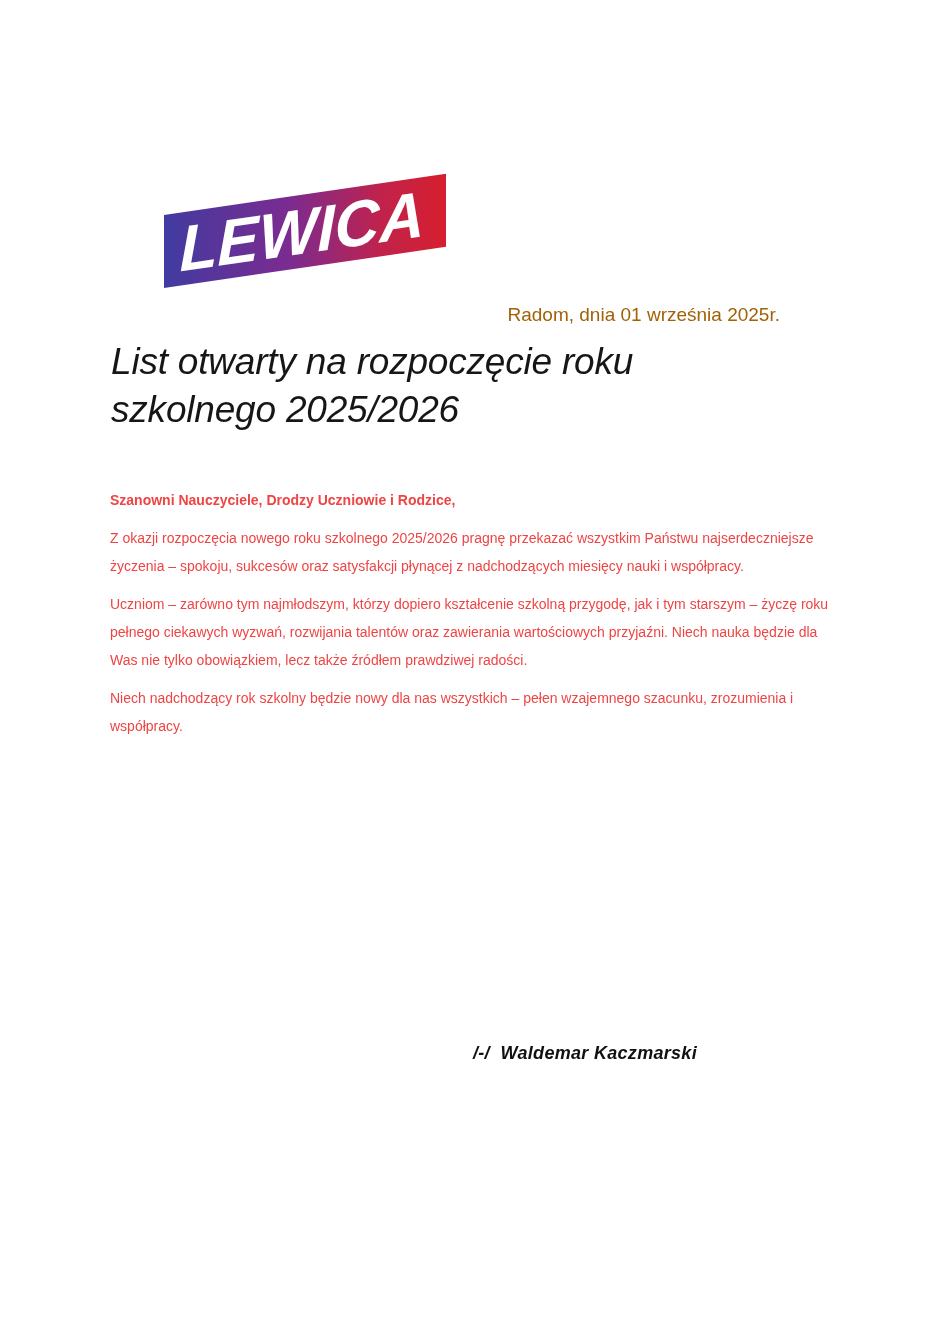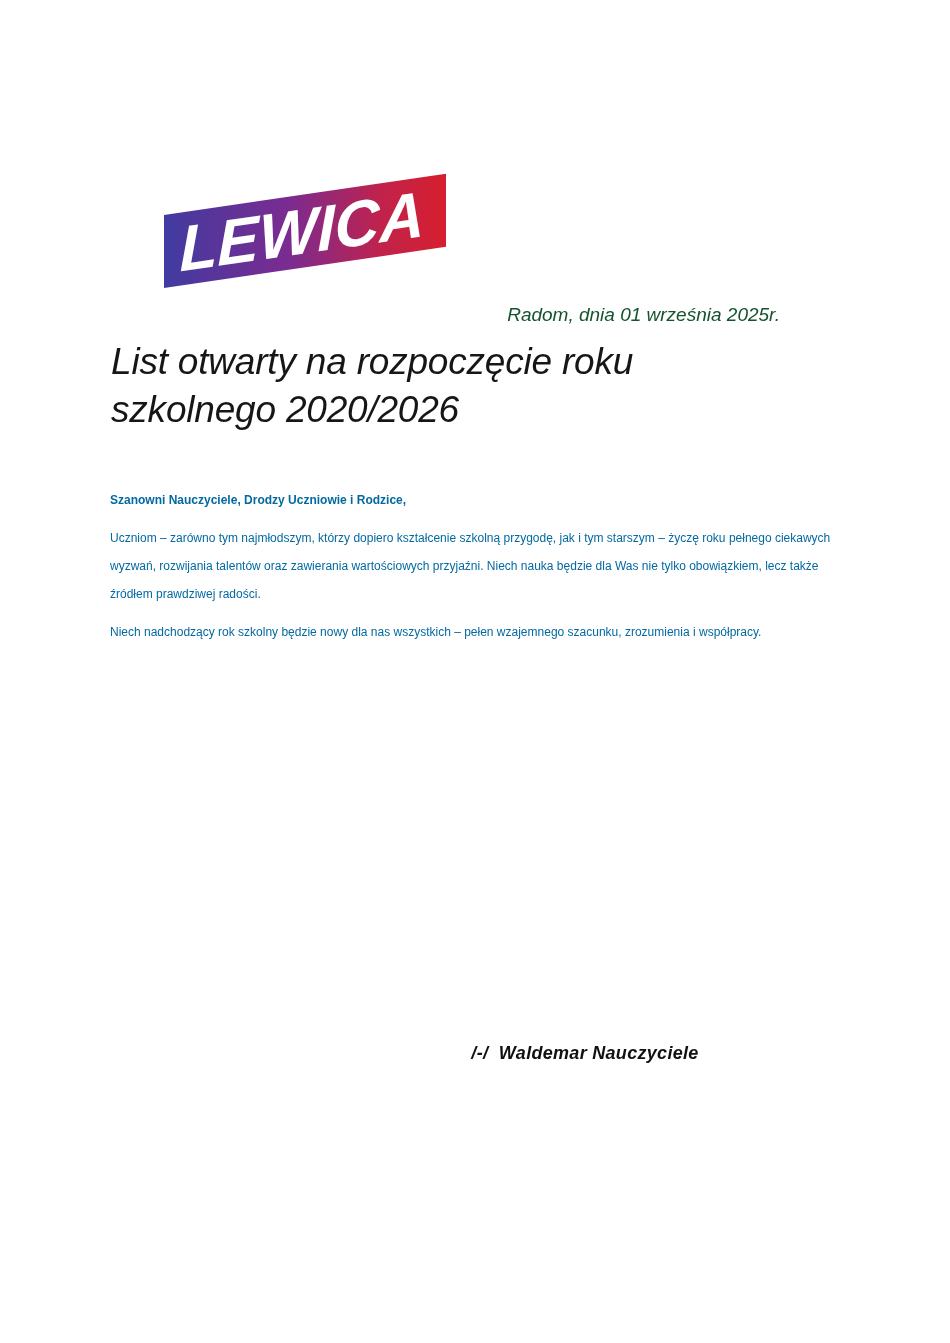--- a/index.html
+++ b/index.html
@@ -39,47 +39,46 @@
     transform: scaleY(1.04);
     padding-right: 6px;
   }
 
   .date-line {
     position: absolute;
     left: 110px;
     top: 303px;
     width: 670px;
     text-align: right;
-    font-style: italic;
     font-size: 19px;
     line-height: 24px;
-    color: #14532d;
+    color: #a16207;
   }
 
   .doc-title {
     position: absolute;
     left: 111px;
     top: 338px;
     width: 640px;
     font-style: italic;
     font-weight: normal;
     font-size: 37px;
     line-height: 48px;
     letter-spacing: -0.2px;
     color: #161616;
   }
 
   .body-block {
     position: absolute;
     left: 110px;
     top: 486px;
     width: 730px;
-    font-size: 12px;
+    font-size: 14px;
     line-height: 28px;
-    color: #0369a1;
+    color: #ef4444;
   }
   .greeting {
     font-weight: bold;
     margin-bottom: 10px;
   }
   .body-block p {
     margin-bottom: 10px;
   }
 
   .signature-block {
@@ -104,25 +103,26 @@
 <body>
 
 <div class="page">
 
   <div class="logo" style="background: linear-gradient(90deg, rgb(65, 59, 160) 0%, rgb(124, 43, 144) 45%, rgb(194, 34, 74) 78%, rgb(214, 31, 46) 100%);">
     <span class="logo-text" style="color: rgb(255, 255, 255);">LEWICA</span>
   </div>
 
   <div class="date-line">Radom, dnia 01 września 2025r.</div>
 
-  <h1 class="doc-title">List otwarty na rozpoczęcie roku szkolnego 2020/2026</h1>
+  <h1 class="doc-title">List otwarty na rozpoczęcie roku szkolnego 2025/2026</h1>
 
   <div class="body-block">
     <p class="greeting">Szanowni Nauczyciele, Drodzy Uczniowie i Rodzice,</p>
+    <p>Z okazji rozpoczęcia nowego roku szkolnego 2025/2026 pragnę przekazać wszystkim Państwu najserdeczniejsze życzenia – spokoju, sukcesów oraz satysfakcji płynącej z nadchodzących miesięcy nauki i współpracy.</p>
     <p>Uczniom – zarówno tym najmłodszym, którzy dopiero kształcenie szkolną przygodę, jak i tym starszym – życzę roku pełnego ciekawych wyzwań, rozwijania talentów oraz zawierania wartościowych przyjaźni. Niech nauka będzie dla Was nie tylko obowiązkiem, lecz także źródłem prawdziwej radości.</p>
     <p>Niech nadchodzący rok szkolny będzie nowy dla nas wszystkich – pełen wzajemnego szacunku, zrozumienia i współpracy.</p>
   </div>
 
   <div class="signature-block">
-    <div>/-/  Waldemar Nauczyciele</div>
+    <div>/-/  Waldemar Kaczmarski</div>
   </div>
 
 </div>
 
 </body></html>

